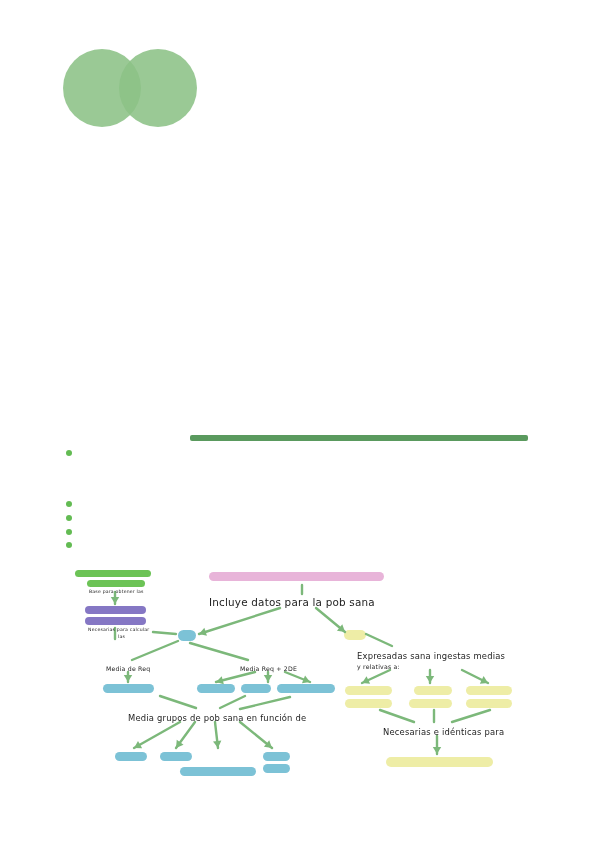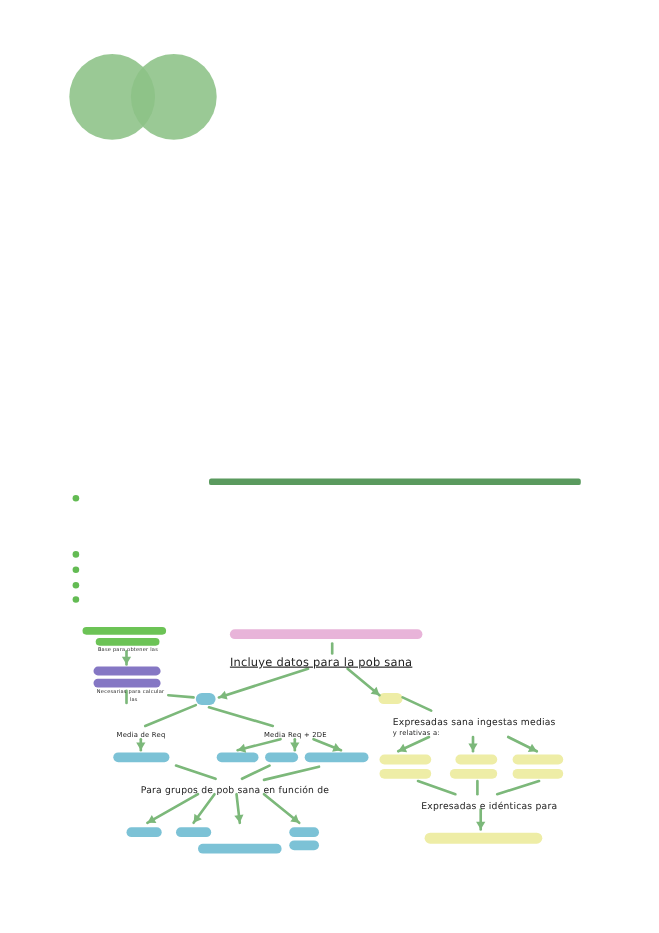--- a/index.html
+++ b/index.html
@@ -218,22 +218,22 @@
       <g>
         <line x1="437" y1="736" x2="437" y2="754" stroke="#7cb87a" stroke-width="2.4" stroke-linecap="round"></line>
         <polygon points="437,754 432.8,747 441.2,747" fill="#7cb87a"></polygon>
       </g>
     </svg>
 
   <div id="annotation-layer">
       <div class="hand tiny" style="left: 89px; top: 589px;">Base para obtener las</div>
       <div class="hand tiny" style="left: 88px; top: 627px;">Necesarias para calcular</div>
       <div class="hand tiny" style="left: 118px; top: 634px;">las</div>
-      <div class="hand big" style="left: 209px; top: 597px; text-decoration: underline;">Incluye datos para la pob sana</div>
+      <div class="hand big" style="left: 209px; top: 597px;">Incluye datos para la pob sana</div>
       <div class="hand small" style="left: 106px; top: 665px;">Media de Req</div>
       <div class="hand small" style="left: 240px; top: 665px;">Media Req + 2DE</div>
       <div class="hand med" style="left: 357px; top: 652px;">Expresadas sana ingestas medias</div>
       <div class="hand small" style="left: 357px; top: 663px;">y relativas a:</div>
-      <div class="hand med" style="left: 128px; top: 714px;">Para grupos de pob sana en función de</div>
-      <div class="hand med" style="left: 383px; top: 728px;">Expresadas e idénticas para</div>
+      <div class="hand med" style="left: 128px; top: 714px;">Media grupos de pob sana en función de</div>
+      <div class="hand med" style="left: 383px; top: 728px;">Necesarias e idénticas para</div>
     </div>
 
 </div>
 
 </body></html>

